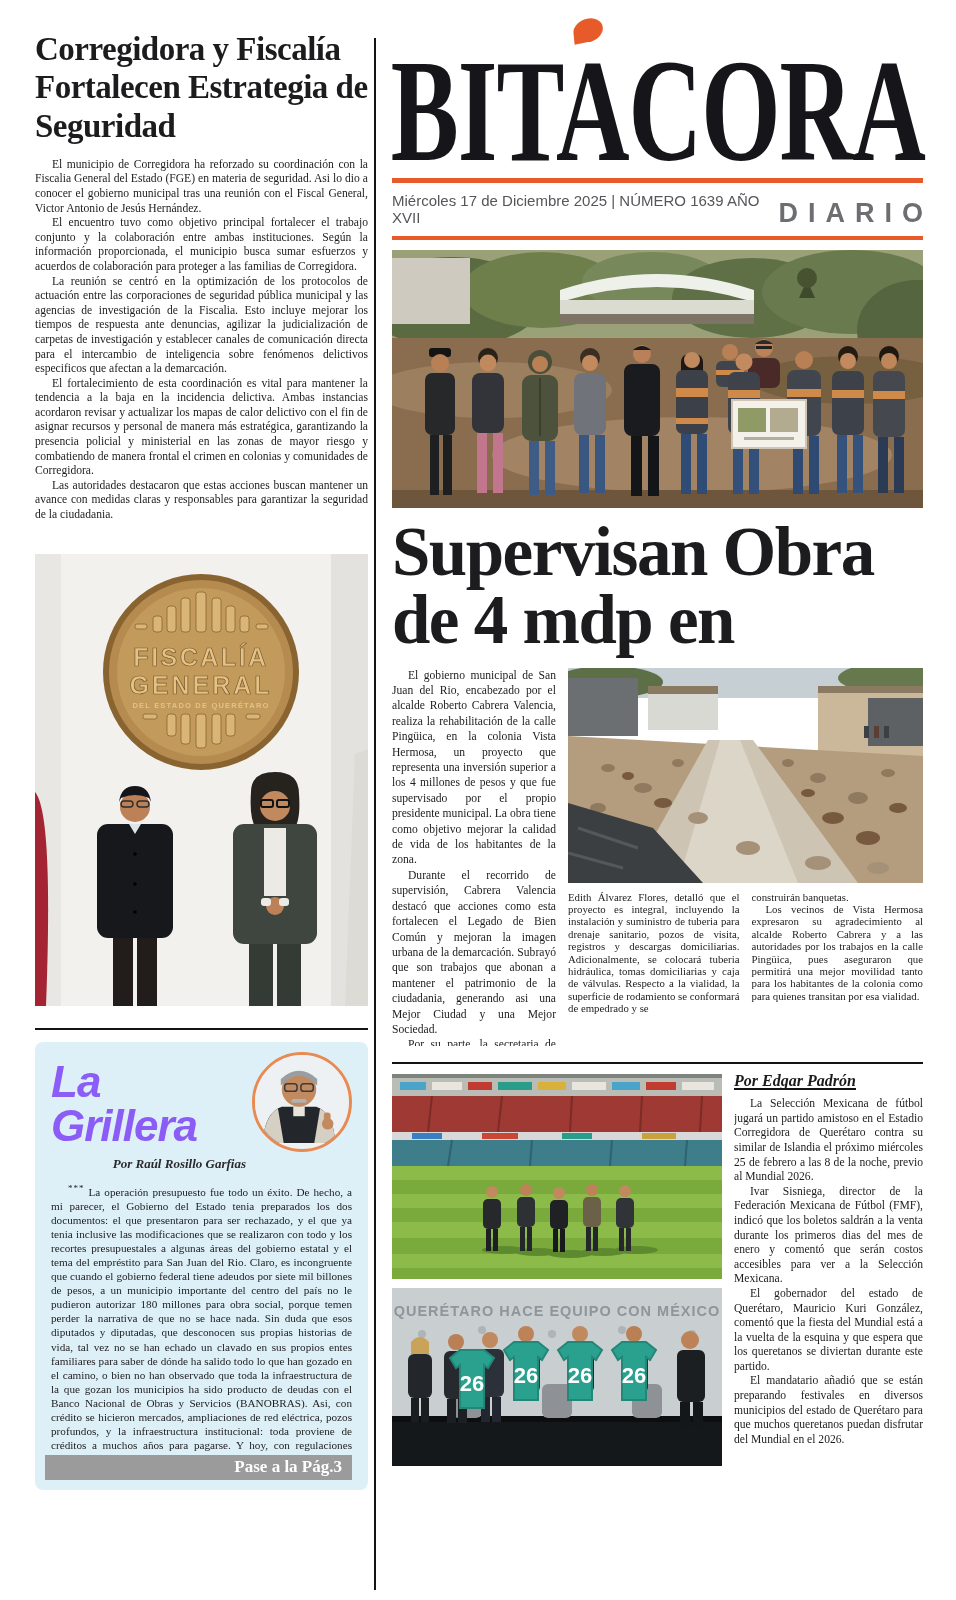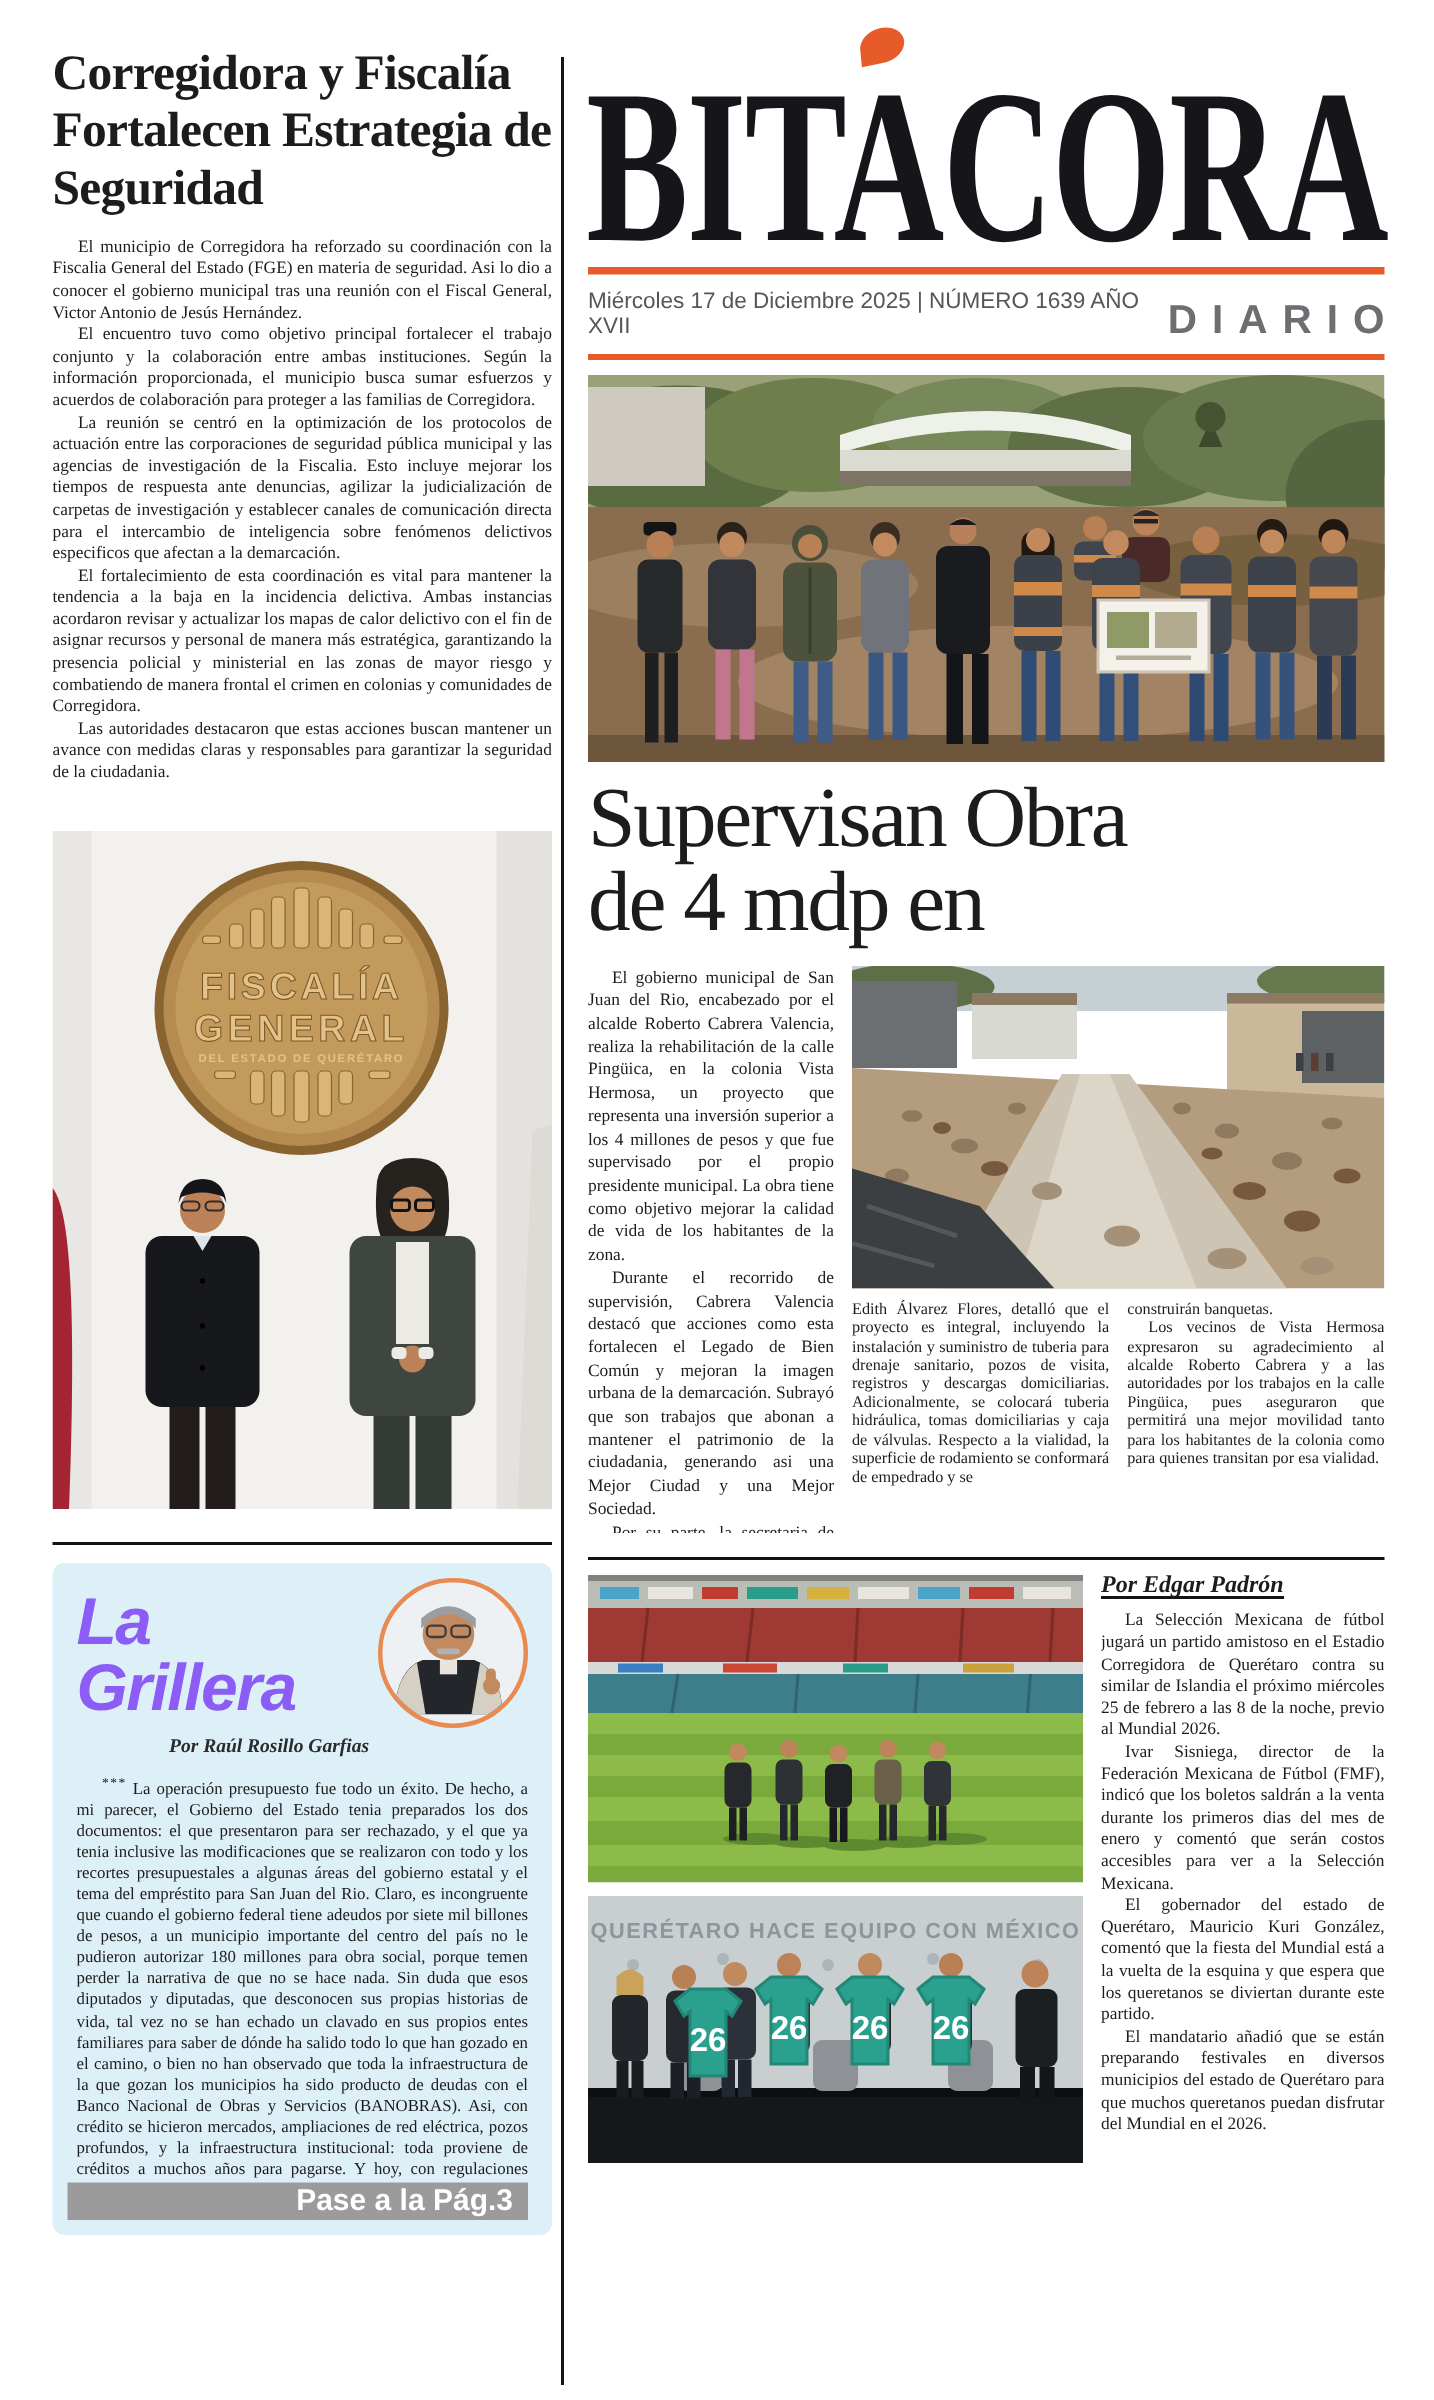--- a/index.html
+++ b/index.html
@@ -25,21 +25,21 @@
   .logo-a{position:relative;}
   .logo-accent{position:absolute;top:-8px;left:17px;width:29px;height:16px;background:#e75b2b;
                border-radius:50% 50% 50% 0;transform:rotate(-8deg);}
   .rule-accent1{height:5px;background:#e75b2b;margin-top:8px;}
   .rule-accent2{height:4px;background:#e75b2b;margin-top:7px;}
   .dateline-row{display:flex;justify-content:space-between;align-items:flex-end;margin-top:9px;
                 font-family:"Liberation Sans",sans-serif;}
   .dateline{font-size:15px;color:#55565a;padding-bottom:3px;}
   .edition{font-size:27px;font-weight:bold;color:#6d6e71;letter-spacing:10px;margin-right:-10px;}
   
-  .main-headline{font-size:57px;line-height:0.99;font-weight:normal;letter-spacing:-1.5px;margin:10px 0 0 0;}
+  .main-headline{font-size:69px;line-height:0.99;font-weight:bold;letter-spacing:-1.5px;margin:10px 0 0 0;}
   .main-headline span{display:block;}
   .obra-cols{display:flex;gap:12px;margin-top:13px;height:378px;overflow:hidden;}
   .obra-c1{width:164px;font-size:11.6px;line-height:15.4px;text-align:justify;}
   .obra-c1 p{margin:0;text-indent:16px;}
   .obra-right{width:355px;}
   .obra-sub{display:flex;gap:12px;margin-top:8px;font-size:10.8px;line-height:12.4px;text-align:justify;}
   .obra-sub div{flex:1;}
   .obra-sub p{margin:0;text-indent:14px;}
   
   .grillera{margin-top:12px;background:#def0f7;border-radius:8px;padding:12px 16px 12px 16px;height:448px;
@@ -50,21 +50,21 @@
                   font-size:44px;color:#8b5cf6;letter-spacing:-1px;line-height:1;}
   .grillera-byline{font-style:italic;font-weight:bold;font-size:13px;color:#2a2a2c;text-align:right;
                    margin-top:8px;padding-right:6px;}
   .avatar-ring{width:94px;height:94px;border-radius:50%;border:3px solid #e98a52;overflow:hidden;
                background:#edf1f3;flex:none;margin-top:-2px;}
   .grillera-body{font-size:11.2px;line-height:14.1px;text-align:justify;margin-top:9px;text-indent:17px;
                  height:282px;overflow:hidden;}
   .stars{font-size:9px;vertical-align:super;letter-spacing:1px;}
   .cont-bar{position:absolute;left:10px;right:16px;bottom:10px;height:25px;background:#9b9b9b;
             display:flex;align-items:center;justify-content:flex-end;padding-right:10px;}
-  .cont-bar span{font-family:Liberation Sans, sans-serif;font-weight:bold;font-size:20px;color:#ffffff;}
+  .cont-bar span{font-family:Liberation Serif, serif;font-weight:bold;font-size:17px;color:#ffffff;}
   
   .sel-headline{font-size:33.5px;line-height:1.07;font-weight:bold;letter-spacing:-0.5px;margin:10px 0 0 0;}
   .sel-headline span{display:block;}
   .sel-row{display:flex;gap:12px;margin-top:10px;}
   .sel-photos{width:330px;flex:none;}
   .sel-text{flex:1;font-size:11.6px;line-height:14.6px;text-align:justify;height:412px;overflow:hidden;}
   .sel-text p{margin:0;text-indent:16px;}
   .sel-byline{font-style:italic;font-weight:bold;font-size:16px;border-bottom:2px solid #141414;
               display:inline-block;margin-bottom:7px;text-indent:0;}
   .rule3{margin-top:16px;}

